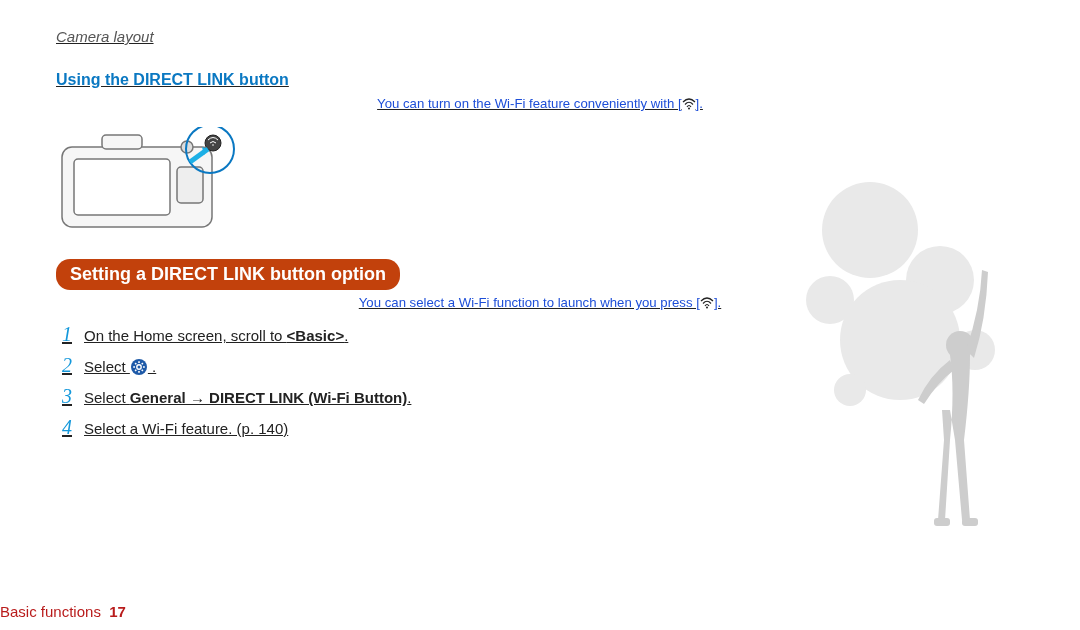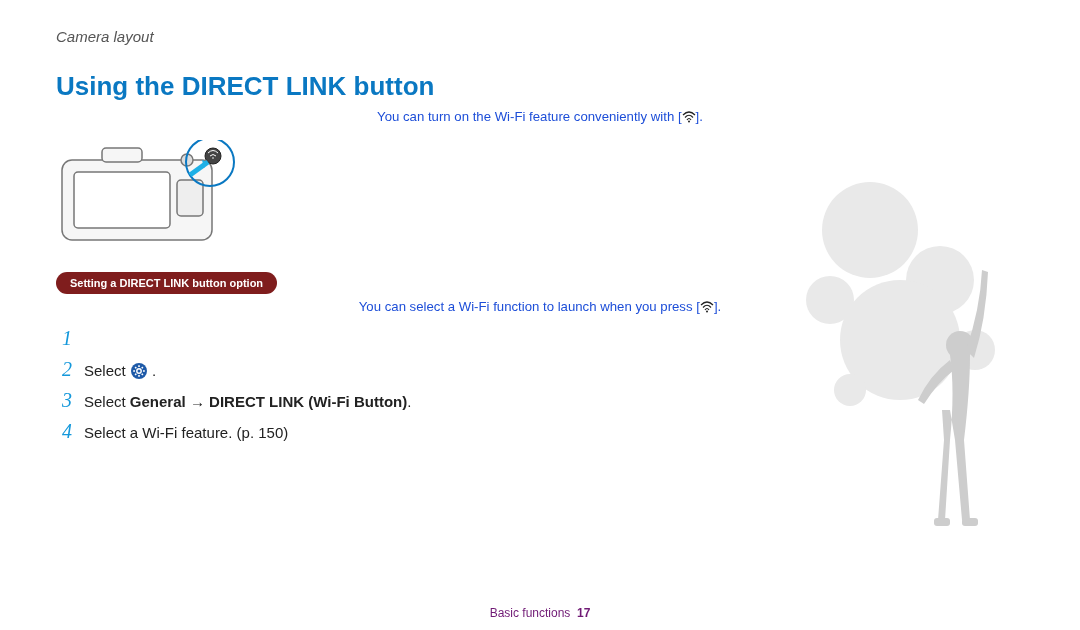--- a/index.html
+++ b/index.html
@@ -1,30 +1,30 @@
 <!DOCTYPE html>
 <html><head>
 <meta charset="utf-8">
 <style>
   * { box-sizing: border-box; margin: 0; padding: 0; }
   html, body { width: 1080px; height: 630px; font-family: "Segoe UI", "Helvetica Neue", Arial, sans-serif; color: #222; background: #fff; }
-  .page { position: relative; width: 1080px; height: 630px; padding: 28px 56px 0 56px; }
+  .page { position: relative; width: 1080px; height: 630px; padding: 28px 56px 0 56px; text-decoration: underline; }
   .breadcrumb { font-size: 15px; color: #555; font-style: italic; margin-bottom: 26px; }
-  .section-title { font-size: 26px; font-weight: 700; color: #0a78c2; margin-bottom: 6px; }
+  .section-title { font-size: 16px; font-weight: 700; color: #0a78c2; margin-bottom: 6px; }
   .para { font-size: 13.2px; line-height: 1.4; color: #1d4ed8; text-align: center; }
   .wifi-icon { display: inline-flex; vertical-align: -2px; }
   .camera-ill { margin: 14px 0 18px -4px; }
-  .pill { display: inline-block; background: #7f1d1d; color: #fff; font-weight: 700; font-size: 11px; padding: 5px 14px; border-radius: 14px; margin-bottom: 4px; }
+  .pill { display: inline-block; background: #c2410c; color: #fff; font-weight: 700; font-size: 18px; padding: 5px 14px; border-radius: 14px; margin-bottom: 4px; }
   .steps { margin-top: 10px; }
   .step { display: flex; align-items: baseline; gap: 12px; margin: 8px 0; }
   .step-num { font-style: italic; font-size: 20px; color: #1498db; width: 16px; text-align: right; font-family: Georgia, "Times New Roman", serif; }
   .step-text { font-size: 15px; color: #222; }
   .step-text .bold { font-weight: 700; }
   .gear-icon { display: inline-flex; vertical-align: -4px; }
-  .footer { position: absolute; bottom: 10px; left: 0; width: 100%; text-align: center; font-size: 12px; color: #701a75; }
+  .footer { position: absolute; bottom: 10px; left: 0; width: 100%; text-align: left; font-size: 15px; color: #b91c1c; }
   .footer .pg { font-weight: 700; }
   .decor { position: absolute; right: 30px; top: 160px; width: 300px; height: 420px; pointer-events: none; }
 </style>
 </head>
 <body>
 
 <div class="page">
 
   <div class="breadcrumb">Camera layout</div>
 
@@ -70,20 +70,23 @@
           <path d="M3 6.5 Q7 2 11 6.5" fill="none" stroke="#222" stroke-width="1.2"></path>
           <path d="M5 9 Q7 6 9 9" fill="none" stroke="#222" stroke-width="1.2"></path>
           <circle cx="7" cy="10.5" r="1" fill="#222"></circle>
         </svg>
       </span><span>].</span>
   </div>
 
   <div class="steps">
     <div class="step">
       <div class="step-num">1</div>
+      <div class="step-text">
+        <span>On the Home screen, scroll to </span><span class="bold">&lt;Basic&gt;</span><span>.</span>
+      </div>
     </div>
     <div class="step">
       <div class="step-num">2</div>
       <div class="step-text">
         <span>Select </span><span class="gear-icon">
             <svg width="18" height="18" viewBox="0 0 18 18">
               <circle cx="9" cy="9" r="8" fill="#1e5aa8"></circle>
               <g fill="#fff">
                 <circle cx="9" cy="9" r="2.2" fill="none" stroke="#fff" stroke-width="1.4"></circle>
                 <path d="M9 3.2 L9 5 M9 13 L9 14.8 M3.2 9 L5 9 M13 9 L14.8 9 M5.1 5.1 L6.3 6.3 M11.7 11.7 L12.9 12.9 M12.9 5.1 L11.7 6.3 M6.3 11.7 L5.1 12.9" stroke="#fff" stroke-width="1.6"></path>
@@ -93,21 +96,21 @@
       </div>
     </div>
     <div class="step">
       <div class="step-num">3</div>
       <div class="step-text">
         <span>Select </span><span class="bold">General → DIRECT LINK (Wi-Fi Button)</span><span>.</span>
       </div>
     </div>
     <div class="step">
       <div class="step-num">4</div>
-      <div class="step-text">Select a Wi-Fi feature. (p. 150)</div>
+      <div class="step-text">Select a Wi-Fi feature. (p. 140)</div>
     </div>
   </div>
 
   <div class="decor">
     <svg width="300" height="420" viewBox="0 0 300 420">
       <g fill="#e9e9e9">
         <circle cx="120" cy="70" r="48"></circle>
         <circle cx="190" cy="120" r="34"></circle>
         <circle cx="80" cy="140" r="24"></circle>
         <circle cx="150" cy="180" r="60"></circle>

